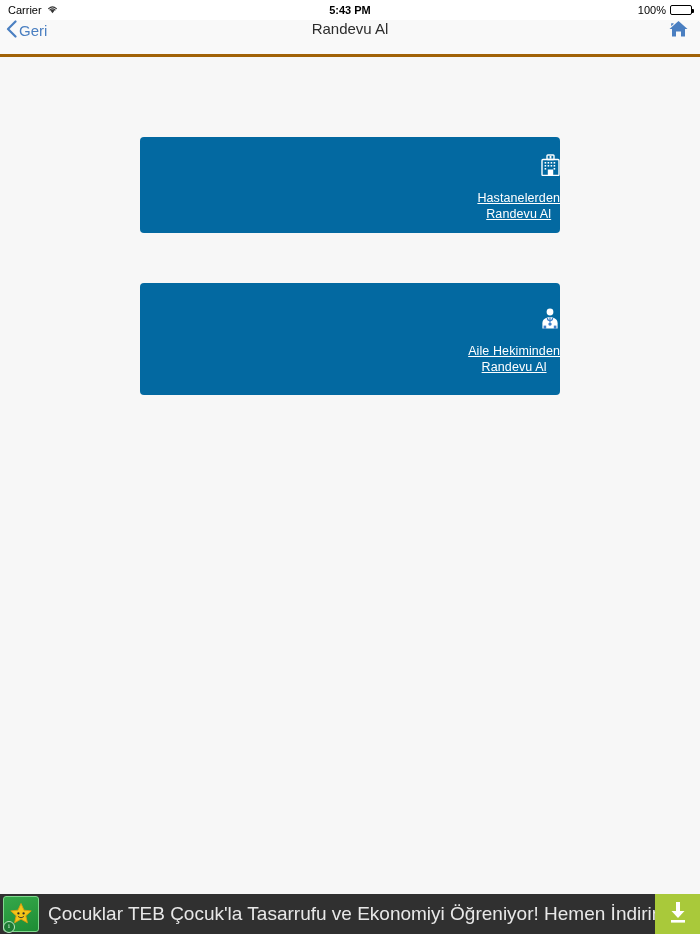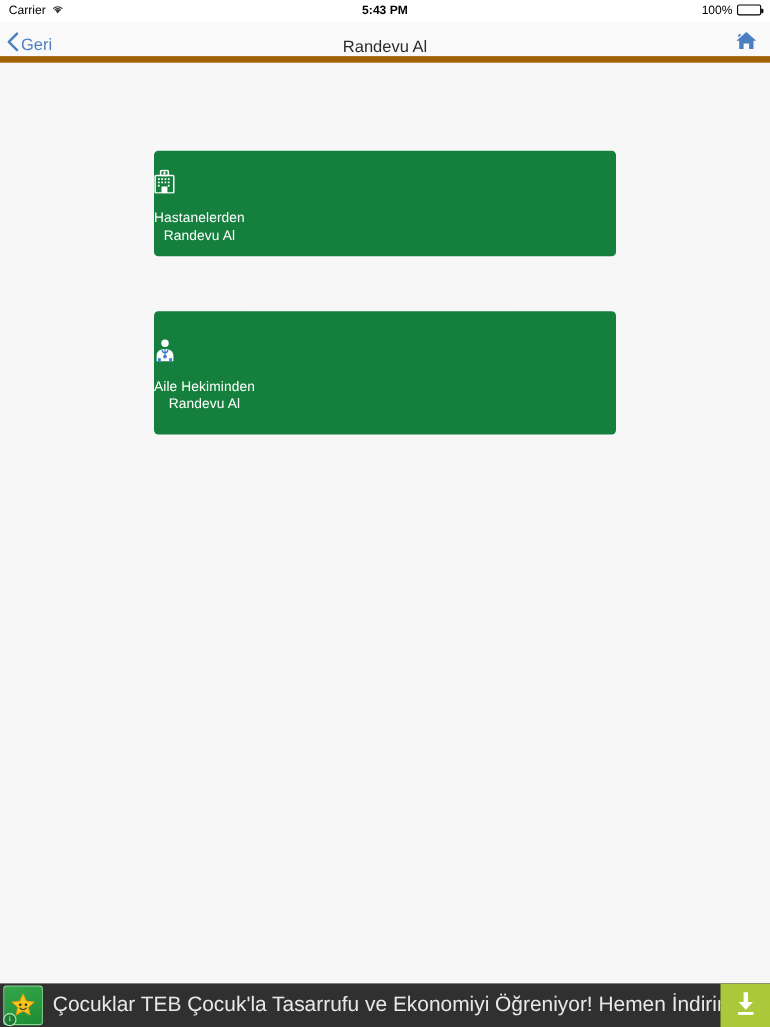--- a/index.html
+++ b/index.html
@@ -38,20 +38,21 @@
     left: 0;
     right: 0;
     text-align: center;
     font-size: 11px;
     font-weight: bold;
     color: #000;
     pointer-events: none;
   }
   .status-right {
     display: flex;
+    align-items: center;
     gap: 4px;
     z-index: 2;
   }
   .carrier-label { font-size: 11px; }
   .battery-pct { font-size: 11px; }
   .battery-shell {
     width: 22px;
     height: 10px;
     border: 1px solid #000;
     border-radius: 2px;
@@ -72,23 +73,23 @@
     width: 2px;
     height: 4px;
     background: #000;
     border-radius: 0 1px 1px 0;
   }
 
   
   .nav-bar {
     height: 37px;
     background: #f9f9f9;
-    border-bottom: 6px solid #a16207;
-    display: flex;
-    align-items: flex-end;
+    border-bottom: 3px solid #a16207;
+    display: flex;
+    align-items: flex-start;
     position: relative;
     box-sizing: border-box;
   }
   .nav-back {
     display: flex;
     align-items: center;
     gap: 2px;
     padding-left: 6px;
     color: #4a7fc1;
     font-size: 15px;
@@ -115,29 +116,30 @@
 
   
   .content {
     padding-top: 80px;
     display: flex;
     flex-direction: column;
     align-items: center;
   }
   .action-card {
     width: 420px;
-    background: #15803d;
+    background: #0369a1;
     border-radius: 4px;
     color: #ffffff;
     display: flex;
     flex-direction: column;
-    align-items: flex-start;
+    align-items: flex-end;
     justify-content: center;
     cursor: pointer;
     box-sizing: border-box;
+    text-decoration: underline;
   }
   .card-hospital { height: 96px; padding-top: 6px; }
   .card-doctor   { height: 112px; margin-top: 50px; padding-top: 4px; }
 
   .card-icon {
     height: 22px;
     display: flex;
     align-items: center;
     justify-content: center;
     margin-bottom: 14px;

